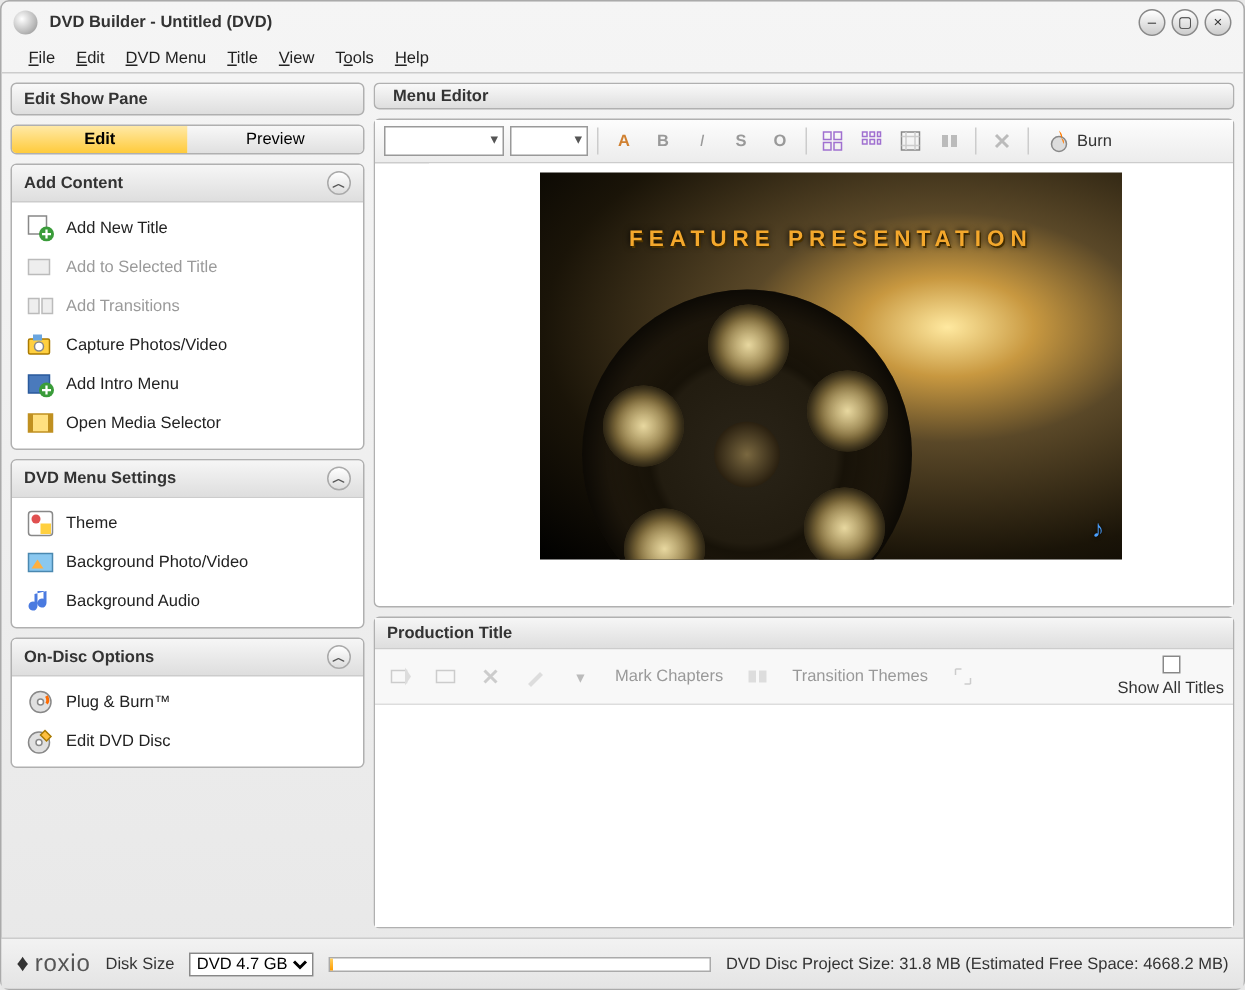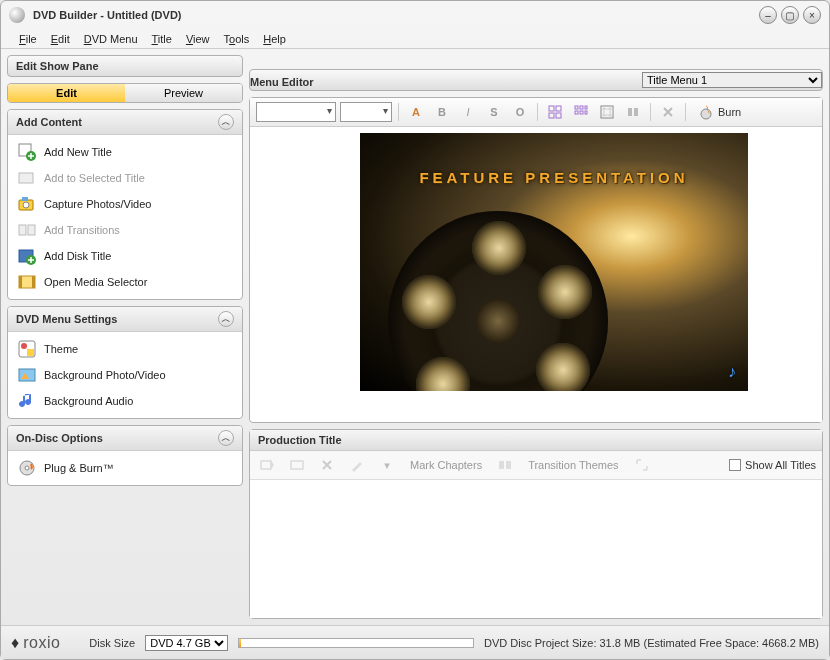--- a/index.html
+++ b/index.html
@@ -28,21 +28,21 @@
 .section { border: 1px solid #b0b0b0; border-radius: 4px; overflow: hidden; background: #fff; }
 .section-head { display: flex; align-items: center; padding: 4px 8px; background: linear-gradient(#f6f6f6, #dedede); border-bottom: 1px solid #ccc; font-weight: bold; color: #333; }
 .collapse-btn { margin-left: auto; width: 16px; height: 16px; border: 1px solid #aaa; border-radius: 50%; background: linear-gradient(#fff, #ddd); display: flex; align-items: center; justify-content: center; font-size: 9px; color: #555; }
 .section-body { padding: 4px 0; }
 .item { display: flex; align-items: center; gap: 8px; padding: 4px 10px; color: #222; cursor: pointer; }
 .item.disabled { color: #9a9a9a; cursor: default; }
 .item-icon { width: 18px; height: 18px; display: flex; align-items: center; justify-content: center; }
 
 
 .right { flex: 1; display: flex; flex-direction: column; gap: 6px; overflow: hidden; }
-.editor-header { display: flex; align-items: flex-end; background: linear-gradient(#f9f9f9, #dedede); border: 1px solid #b0b0b0; border-radius: 4px; padding: 2px 0; margin-top: 14px; }
+.editor-header { display: flex; align-items: center; background: linear-gradient(#f9f9f9, #dedede); border: 1px solid #b0b0b0; border-radius: 4px; padding: 2px 12px; }
 .editor-header .ttl { font-weight: bold; color: #333; }
 .title-select { margin-left: auto; width: 180px; }
 .title-select select { width: 100%; font-size: 11px; border: 1px solid #888; }
 
 .menu-editor { border: 1px solid #b0b0b0; border-radius: 4px; background: #fff; display: flex; flex-direction: column; height: 326px; }
 .toolbar { display: flex; align-items: center; padding: 4px 6px; gap: 4px; border-bottom: 1px solid #ccc; background: linear-gradient(#fdfdfd, #ececec); }
 .combo { width: 80px; height: 20px; border: 1px solid #999; background: #fff; position: relative; cursor: pointer; }
 .combo::after { content: "▾"; position: absolute; right: 3px; top: 2px; font-size: 10px; color: #555; }
 .sep { width: 1px; height: 18px; background: #ccc; margin: 0 2px; }
 .tbtn { width: 22px; height: 20px; display: flex; align-items: center; justify-content: center; color: #999; cursor: pointer; border-radius: 2px; }
@@ -60,29 +60,29 @@
 .h4 { left: 14px; top: 64px; }
 .h5 { left: 28px; top: 146px; }
 .feat-text { position: absolute; top: 36px; left: 0; right: 0; text-align: center; letter-spacing: 4px; font-weight: bold; color: #f4a82c; text-shadow: 0 0 4px #000, 1px 1px 0 #5a3c00; font-size: 15px; font-family: Impact, Arial, sans-serif; }
 .play-ind { position: absolute; right: 12px; bottom: 10px; color: #4aa0ff; font-size: 16px; text-shadow: 0 0 3px #000; }
 
 .prod-editor { border: 1px solid #b0b0b0; border-radius: 4px; background: #fff; flex: 1; display: flex; flex-direction: column; }
 .prod-head { background: linear-gradient(#f6f6f6, #dedede); border-bottom: 1px solid #ccc; padding: 4px 8px; font-weight: bold; color: #333; }
 .prod-toolbar { display: flex; align-items: center; padding: 4px 6px; gap: 8px; border-bottom: 1px solid #ddd; background: #f8f8f8; color: #999; }
 .prod-toolbar .tbtn { color: #bbb; }
 .pt-label { color: #999; padding: 0 4px; }
-.show-all { margin-left: auto; display: flex; align-items: center; gap: 4px; color: #333; }
+.show-all { margin-left: auto; display: flex; align-items: center; gap: 4px; color: #333; flex-direction: column; }
 .checkbox { width: 12px; height: 12px; border: 1px solid #888; background: #fff; }
 
 
 .footer { height: 34px; border-top: 1px solid #ccc; display: flex; align-items: center; padding: 0 10px; gap: 10px; background: linear-gradient(#f2f2f2, #e4e4e4); }
 .brand { display: flex; align-items: center; gap: 4px; }
 .flame { color: #333; font-size: 16px; }
 .brand-text { font-size: 16px; color: #555; font-weight: normal; letter-spacing: 0.5px; }
-.disk-label { color: #333; margin-left: 19px; }
+.disk-label { color: #333; }
 .disk-select { border: 1px solid #888; background: #fff; font-size: 11px; }
 .progress { flex: 1; height: 10px; border: 1px solid #aaa; background: #fff; position: relative; }
 .progress-fill { position: absolute; left: 0; top: 0; bottom: 0; width: 0.7%; background: linear-gradient(#ffd060, #ff9c00); }
 .proj-size { color: #333; white-space: nowrap; }
 
 svg { display: block; }
 </style>
 </head>
 <body>
 
@@ -135,48 +135,48 @@
             <span>Add New Title</span>
           </div>
           <div class="item disabled">
             <span class="item-icon">
                 <svg width="18" height="18">
                   <rect x="1" y="4" width="14" height="10" fill="#eee" stroke="#bbb"></rect>
                 </svg>
               </span>
             <span>Add to Selected Title</span>
           </div>
+          <div class="item disabled">
+            <span class="item-icon">
+                <svg width="18" height="18">
+                  <rect x="1" y="4" width="7" height="10" fill="#eee" stroke="#bbb"></rect>
+                  <rect x="10" y="4" width="7" height="10" fill="#eee" stroke="#bbb"></rect>
+                </svg>
+              </span>
+            <span>Add Transitions</span>
+          </div>
           <div class="item">
             <span class="item-icon">
                 <svg width="18" height="18">
                   <rect x="1" y="5" width="14" height="10" rx="1" fill="#ffd040" stroke="#aa7a00"></rect>
                   <circle cx="8" cy="10" r="3" fill="#fff" stroke="#888"></circle>
                   <rect x="4" y="2" width="6" height="4" fill="#6aa6e0"></rect>
                 </svg>
               </span>
             <span>Capture Photos/Video</span>
           </div>
-          <div class="item disabled">
-            <span class="item-icon">
-                <svg width="18" height="18">
-                  <rect x="1" y="4" width="7" height="10" fill="#eee" stroke="#bbb"></rect>
-                  <rect x="10" y="4" width="7" height="10" fill="#eee" stroke="#bbb"></rect>
-                </svg>
-              </span>
-            <span>Add Transitions</span>
-          </div>
           <div class="item">
             <span class="item-icon">
                 <svg width="18" height="18">
                   <rect x="1" y="3" width="14" height="12" fill="#4a7abc" stroke="#2a5a9c"></rect>
                   <circle cx="13" cy="13" r="5" fill="#3a9c3a"></circle>
                   <path d="M13 10v6M10 13h6" stroke="#fff" stroke-width="1.5"></path>
                 </svg>
               </span>
-            <span>Add Disk Title</span>
+            <span>Add Intro Menu</span>
           </div>
           <div class="item">
             <span class="item-icon">
                 <svg width="18" height="18">
                   <rect x="1" y="3" width="16" height="12" fill="#ffe080" stroke="#c09020"></rect>
                   <rect x="1" y="3" width="3" height="12" fill="#c09020"></rect>
                   <rect x="14" y="3" width="3" height="12" fill="#c09020"></rect>
                 </svg>
               </span>
             <span>Open Media Selector</span>
@@ -229,33 +229,38 @@
           <div class="item">
             <span class="item-icon">
                 <svg width="18" height="18">
                   <circle cx="9" cy="9" r="7" fill="#e0e0e0" stroke="#888"></circle>
                   <circle cx="9" cy="9" r="2" fill="#fff" stroke="#888"></circle>
                   <path d="M13 5c1 2 1 4 0 5" fill="none" stroke="#ff6a00" stroke-width="2"></path>
                 </svg>
               </span>
             <span>Plug &amp; Burn™</span>
           </div>
+          <div class="item">
+            <span class="item-icon">
+                <svg width="18" height="18">
+                  <circle cx="8" cy="10" r="7" fill="#e0e0e0" stroke="#888"></circle>
+                  <circle cx="8" cy="10" r="2" fill="#fff" stroke="#888"></circle>
+                  <path d="M12 2l4 4-3 3-4-4z" fill="#ffc040" stroke="#aa7a00"></path>
+                </svg>
+              </span>
+            <span>Edit DVD Disc</span>
+          </div>
         </div>
       </div>
     </div>
 
     <div class="right">
 
       <div class="editor-header">
         <span class="ttl">Menu Editor</span>
-        <div class="title-select">
-          <select>
-            <option>Title Menu 1</option>
-          </select>
-        </div>
       </div>
 
       <div class="menu-editor">
         <div class="toolbar">
           <div class="combo"></div>
           <div class="combo" style="width:52px"></div>
           <div class="sep"></div>
           <div class="tbtn">
               <span style="color:#d08030;font-weight:bold">A</span>
             </div>

